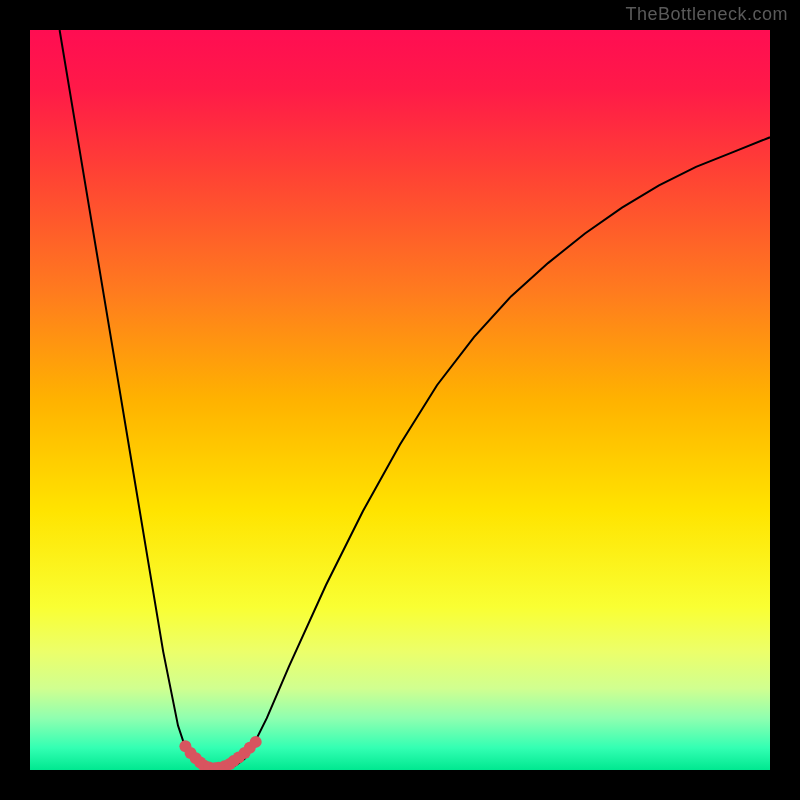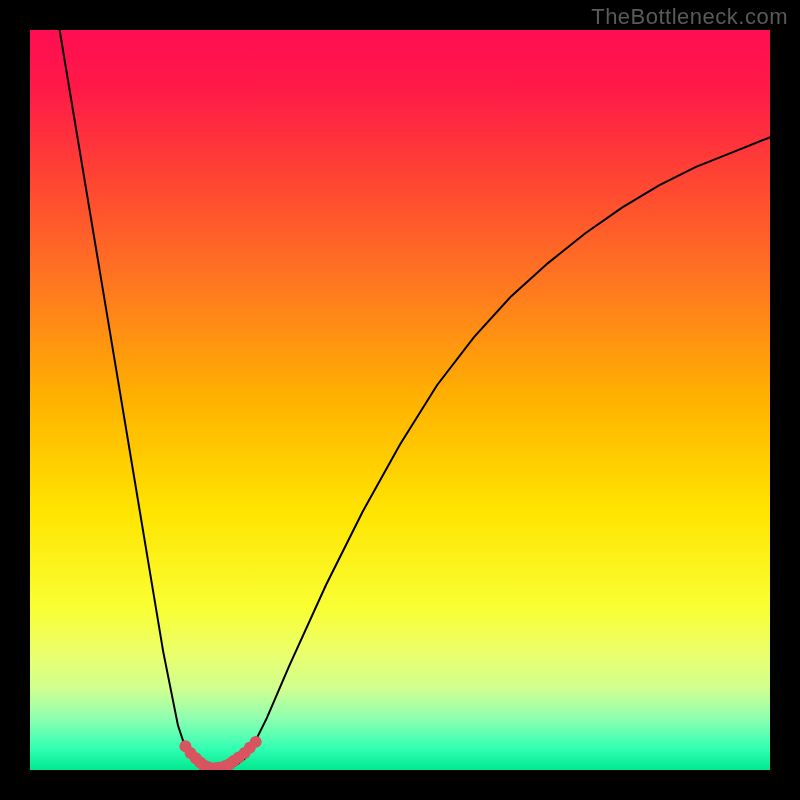--- a/index.html
+++ b/index.html
@@ -9,21 +9,21 @@
     height: 800px;
     background: #000;
     font-family: Arial, sans-serif;
     position: relative;
   }
   .watermark {
     position: absolute;
     top: 4px;
     right: 12px;
     color: #5a5a5a;
-    font-size: 22px;
+    font-size: 18px;
     font-weight: 400;
     z-index: 10;
     letter-spacing: 0.5px;
   }
   .frame {
     position: absolute;
     top: 30px;
     left: 30px;
     width: 740px;
     height: 740px;

